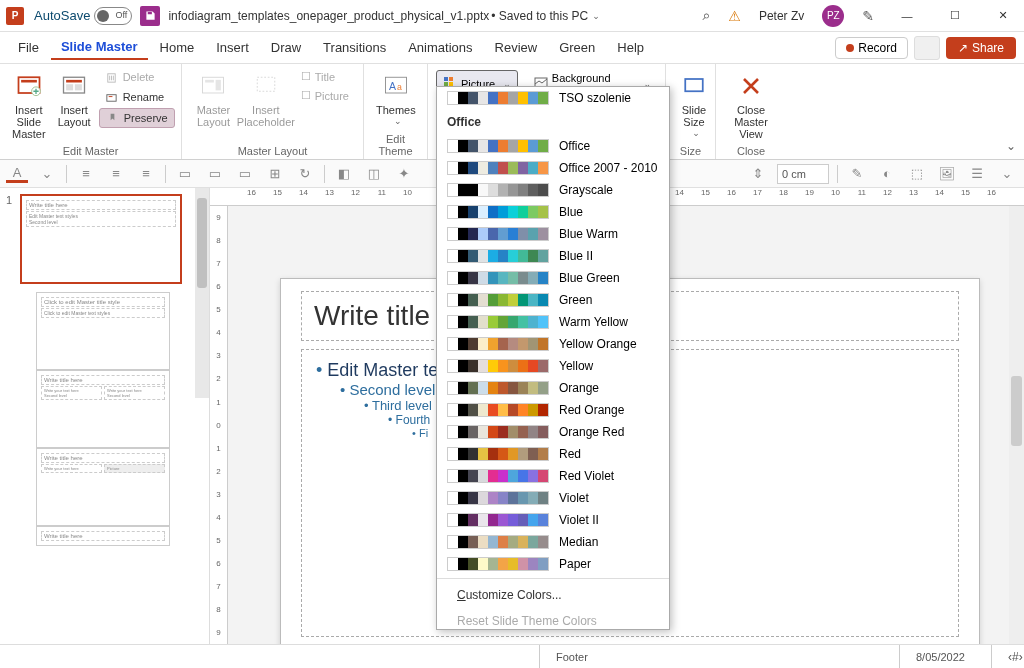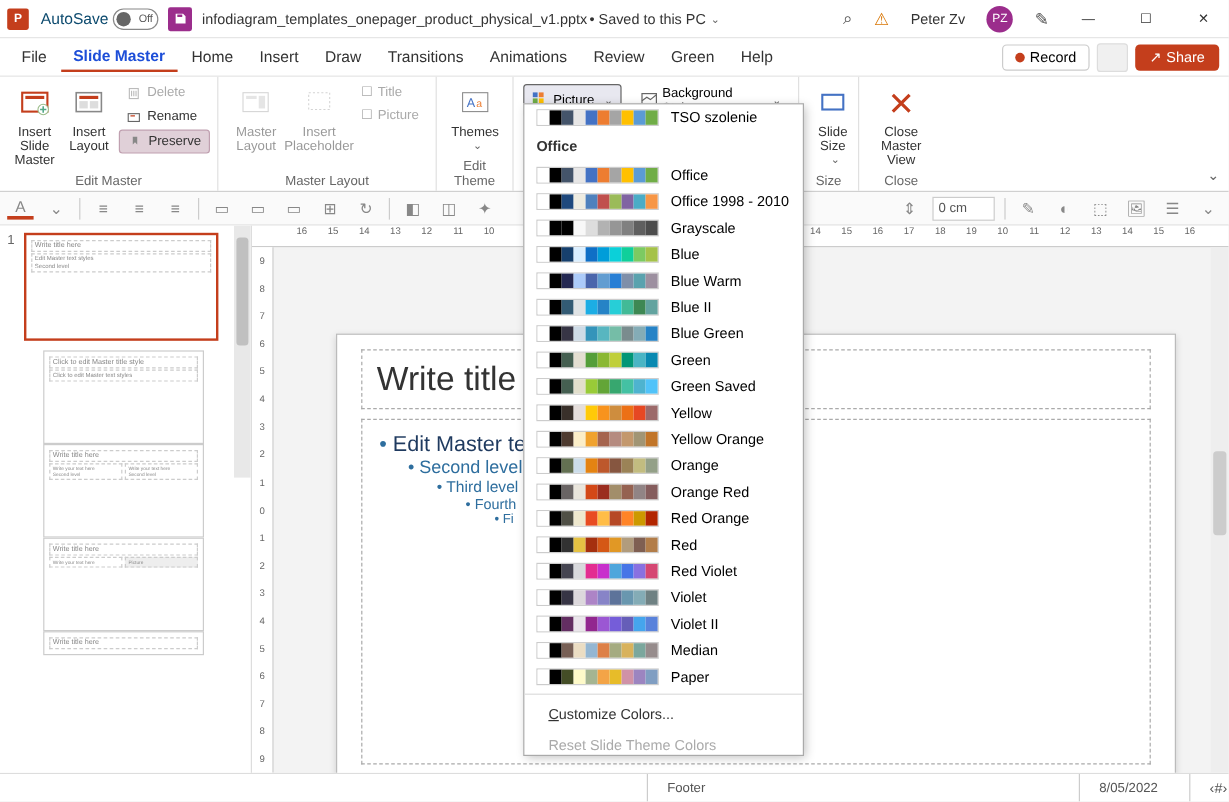--- a/index.html
+++ b/index.html
@@ -487,21 +487,21 @@
           <div class="sw" style="background: rgb(0, 0, 0);"></div>
           <div class="sw" style="background: rgb(31, 73, 125);"></div>
           <div class="sw" style="background: rgb(238, 236, 225);"></div>
           <div class="sw" style="background: rgb(79, 129, 189);"></div>
           <div class="sw" style="background: rgb(192, 80, 77);"></div>
           <div class="sw" style="background: rgb(155, 187, 89);"></div>
           <div class="sw" style="background: rgb(128, 100, 162);"></div>
           <div class="sw" style="background: rgb(75, 172, 198);"></div>
           <div class="sw" style="background: rgb(247, 150, 70);"></div>
         </div>
-        <span>Office 1998 - 2010</span>
+        <span>Office 2007 - 2010</span>
       </div>
       <div class="popup-row">
         <div class="swatch-strip">
           <div class="sw" style="background: rgb(255, 255, 255);"></div>
           <div class="sw" style="background: rgb(0, 0, 0);"></div>
           <div class="sw" style="background: rgb(0, 0, 0);"></div>
           <div class="sw" style="background: rgb(248, 248, 248);"></div>
           <div class="sw" style="background: rgb(221, 221, 221);"></div>
           <div class="sw" style="background: rgb(178, 178, 178);"></div>
           <div class="sw" style="background: rgb(150, 150, 150);"></div>
@@ -592,101 +592,101 @@
           <div class="sw" style="background: rgb(0, 0, 0);"></div>
           <div class="sw" style="background: rgb(69, 95, 81);"></div>
           <div class="sw" style="background: rgb(226, 223, 204);"></div>
           <div class="sw" style="background: rgb(153, 203, 56);"></div>
           <div class="sw" style="background: rgb(99, 165, 55);"></div>
           <div class="sw" style="background: rgb(55, 167, 111);"></div>
           <div class="sw" style="background: rgb(68, 193, 163);"></div>
           <div class="sw" style="background: rgb(78, 179, 207);"></div>
           <div class="sw" style="background: rgb(81, 195, 249);"></div>
         </div>
-        <span>Green Saved</span>
+        <span>Warm Yellow</span>
+      </div>
+      <div class="popup-row">
+        <div class="swatch-strip">
+          <div class="sw" style="background: rgb(255, 255, 255);"></div>
+          <div class="sw" style="background: rgb(0, 0, 0);"></div>
+          <div class="sw" style="background: rgb(78, 59, 48);"></div>
+          <div class="sw" style="background: rgb(251, 238, 201);"></div>
+          <div class="sw" style="background: rgb(240, 162, 46);"></div>
+          <div class="sw" style="background: rgb(165, 100, 78);"></div>
+          <div class="sw" style="background: rgb(181, 139, 128);"></div>
+          <div class="sw" style="background: rgb(195, 152, 109);"></div>
+          <div class="sw" style="background: rgb(161, 149, 116);"></div>
+          <div class="sw" style="background: rgb(193, 117, 41);"></div>
+        </div>
+        <span>Yellow Orange</span>
       </div>
       <div class="popup-row">
         <div class="swatch-strip">
           <div class="sw" style="background: rgb(255, 255, 255);"></div>
           <div class="sw" style="background: rgb(0, 0, 0);"></div>
           <div class="sw" style="background: rgb(57, 48, 42);"></div>
           <div class="sw" style="background: rgb(229, 222, 219);"></div>
           <div class="sw" style="background: rgb(255, 202, 8);"></div>
           <div class="sw" style="background: rgb(248, 147, 29);"></div>
           <div class="sw" style="background: rgb(206, 141, 62);"></div>
           <div class="sw" style="background: rgb(236, 112, 22);"></div>
           <div class="sw" style="background: rgb(230, 72, 35);"></div>
           <div class="sw" style="background: rgb(156, 106, 106);"></div>
         </div>
         <span>Yellow</span>
       </div>
       <div class="popup-row">
         <div class="swatch-strip">
           <div class="sw" style="background: rgb(255, 255, 255);"></div>
           <div class="sw" style="background: rgb(0, 0, 0);"></div>
-          <div class="sw" style="background: rgb(78, 59, 48);"></div>
-          <div class="sw" style="background: rgb(251, 238, 201);"></div>
-          <div class="sw" style="background: rgb(240, 162, 46);"></div>
-          <div class="sw" style="background: rgb(165, 100, 78);"></div>
-          <div class="sw" style="background: rgb(181, 139, 128);"></div>
-          <div class="sw" style="background: rgb(195, 152, 109);"></div>
-          <div class="sw" style="background: rgb(161, 149, 116);"></div>
-          <div class="sw" style="background: rgb(193, 117, 41);"></div>
-        </div>
-        <span>Yellow Orange</span>
-      </div>
-      <div class="popup-row">
-        <div class="swatch-strip">
-          <div class="sw" style="background: rgb(255, 255, 255);"></div>
-          <div class="sw" style="background: rgb(0, 0, 0);"></div>
           <div class="sw" style="background: rgb(99, 112, 82);"></div>
           <div class="sw" style="background: rgb(204, 221, 234);"></div>
           <div class="sw" style="background: rgb(228, 131, 18);"></div>
           <div class="sw" style="background: rgb(189, 88, 44);"></div>
           <div class="sw" style="background: rgb(134, 86, 64);"></div>
           <div class="sw" style="background: rgb(155, 131, 87);"></div>
           <div class="sw" style="background: rgb(194, 188, 128);"></div>
           <div class="sw" style="background: rgb(148, 160, 136);"></div>
         </div>
         <span>Orange</span>
       </div>
       <div class="popup-row">
         <div class="swatch-strip">
           <div class="sw" style="background: rgb(255, 255, 255);"></div>
           <div class="sw" style="background: rgb(0, 0, 0);"></div>
+          <div class="sw" style="background: rgb(80, 80, 70);"></div>
+          <div class="sw" style="background: rgb(238, 232, 206);"></div>
+          <div class="sw" style="background: rgb(232, 76, 34);"></div>
+          <div class="sw" style="background: rgb(255, 189, 71);"></div>
+          <div class="sw" style="background: rgb(182, 73, 38);"></div>
+          <div class="sw" style="background: rgb(255, 132, 39);"></div>
+          <div class="sw" style="background: rgb(204, 153, 0);"></div>
+          <div class="sw" style="background: rgb(178, 38, 0);"></div>
+        </div>
+        <span>Red Orange</span>
+      </div>
+      <div class="popup-row">
+        <div class="swatch-strip">
+          <div class="sw" style="background: rgb(255, 255, 255);"></div>
+          <div class="sw" style="background: rgb(0, 0, 0);"></div>
           <div class="sw" style="background: rgb(105, 100, 100);"></div>
           <div class="sw" style="background: rgb(233, 229, 220);"></div>
           <div class="sw" style="background: rgb(211, 72, 23);"></div>
           <div class="sw" style="background: rgb(155, 45, 31);"></div>
           <div class="sw" style="background: rgb(162, 142, 106);"></div>
           <div class="sw" style="background: rgb(149, 98, 81);"></div>
           <div class="sw" style="background: rgb(145, 132, 133);"></div>
           <div class="sw" style="background: rgb(133, 93, 93);"></div>
         </div>
         <span>Orange Red</span>
       </div>
       <div class="popup-row">
         <div class="swatch-strip">
           <div class="sw" style="background: rgb(255, 255, 255);"></div>
           <div class="sw" style="background: rgb(0, 0, 0);"></div>
-          <div class="sw" style="background: rgb(80, 80, 70);"></div>
-          <div class="sw" style="background: rgb(238, 232, 206);"></div>
-          <div class="sw" style="background: rgb(232, 76, 34);"></div>
-          <div class="sw" style="background: rgb(255, 189, 71);"></div>
-          <div class="sw" style="background: rgb(182, 73, 38);"></div>
-          <div class="sw" style="background: rgb(255, 132, 39);"></div>
-          <div class="sw" style="background: rgb(204, 153, 0);"></div>
-          <div class="sw" style="background: rgb(178, 38, 0);"></div>
-        </div>
-        <span>Red Orange</span>
-      </div>
-      <div class="popup-row">
-        <div class="swatch-strip">
-          <div class="sw" style="background: rgb(255, 255, 255);"></div>
-          <div class="sw" style="background: rgb(0, 0, 0);"></div>
           <div class="sw" style="background: rgb(50, 50, 50);"></div>
           <div class="sw" style="background: rgb(229, 194, 67);"></div>
           <div class="sw" style="background: rgb(165, 48, 15);"></div>
           <div class="sw" style="background: rgb(213, 88, 22);"></div>
           <div class="sw" style="background: rgb(225, 152, 37);"></div>
           <div class="sw" style="background: rgb(177, 156, 125);"></div>
           <div class="sw" style="background: rgb(127, 95, 82);"></div>
           <div class="sw" style="background: rgb(178, 125, 73);"></div>
         </div>
         <span>Red</span>

